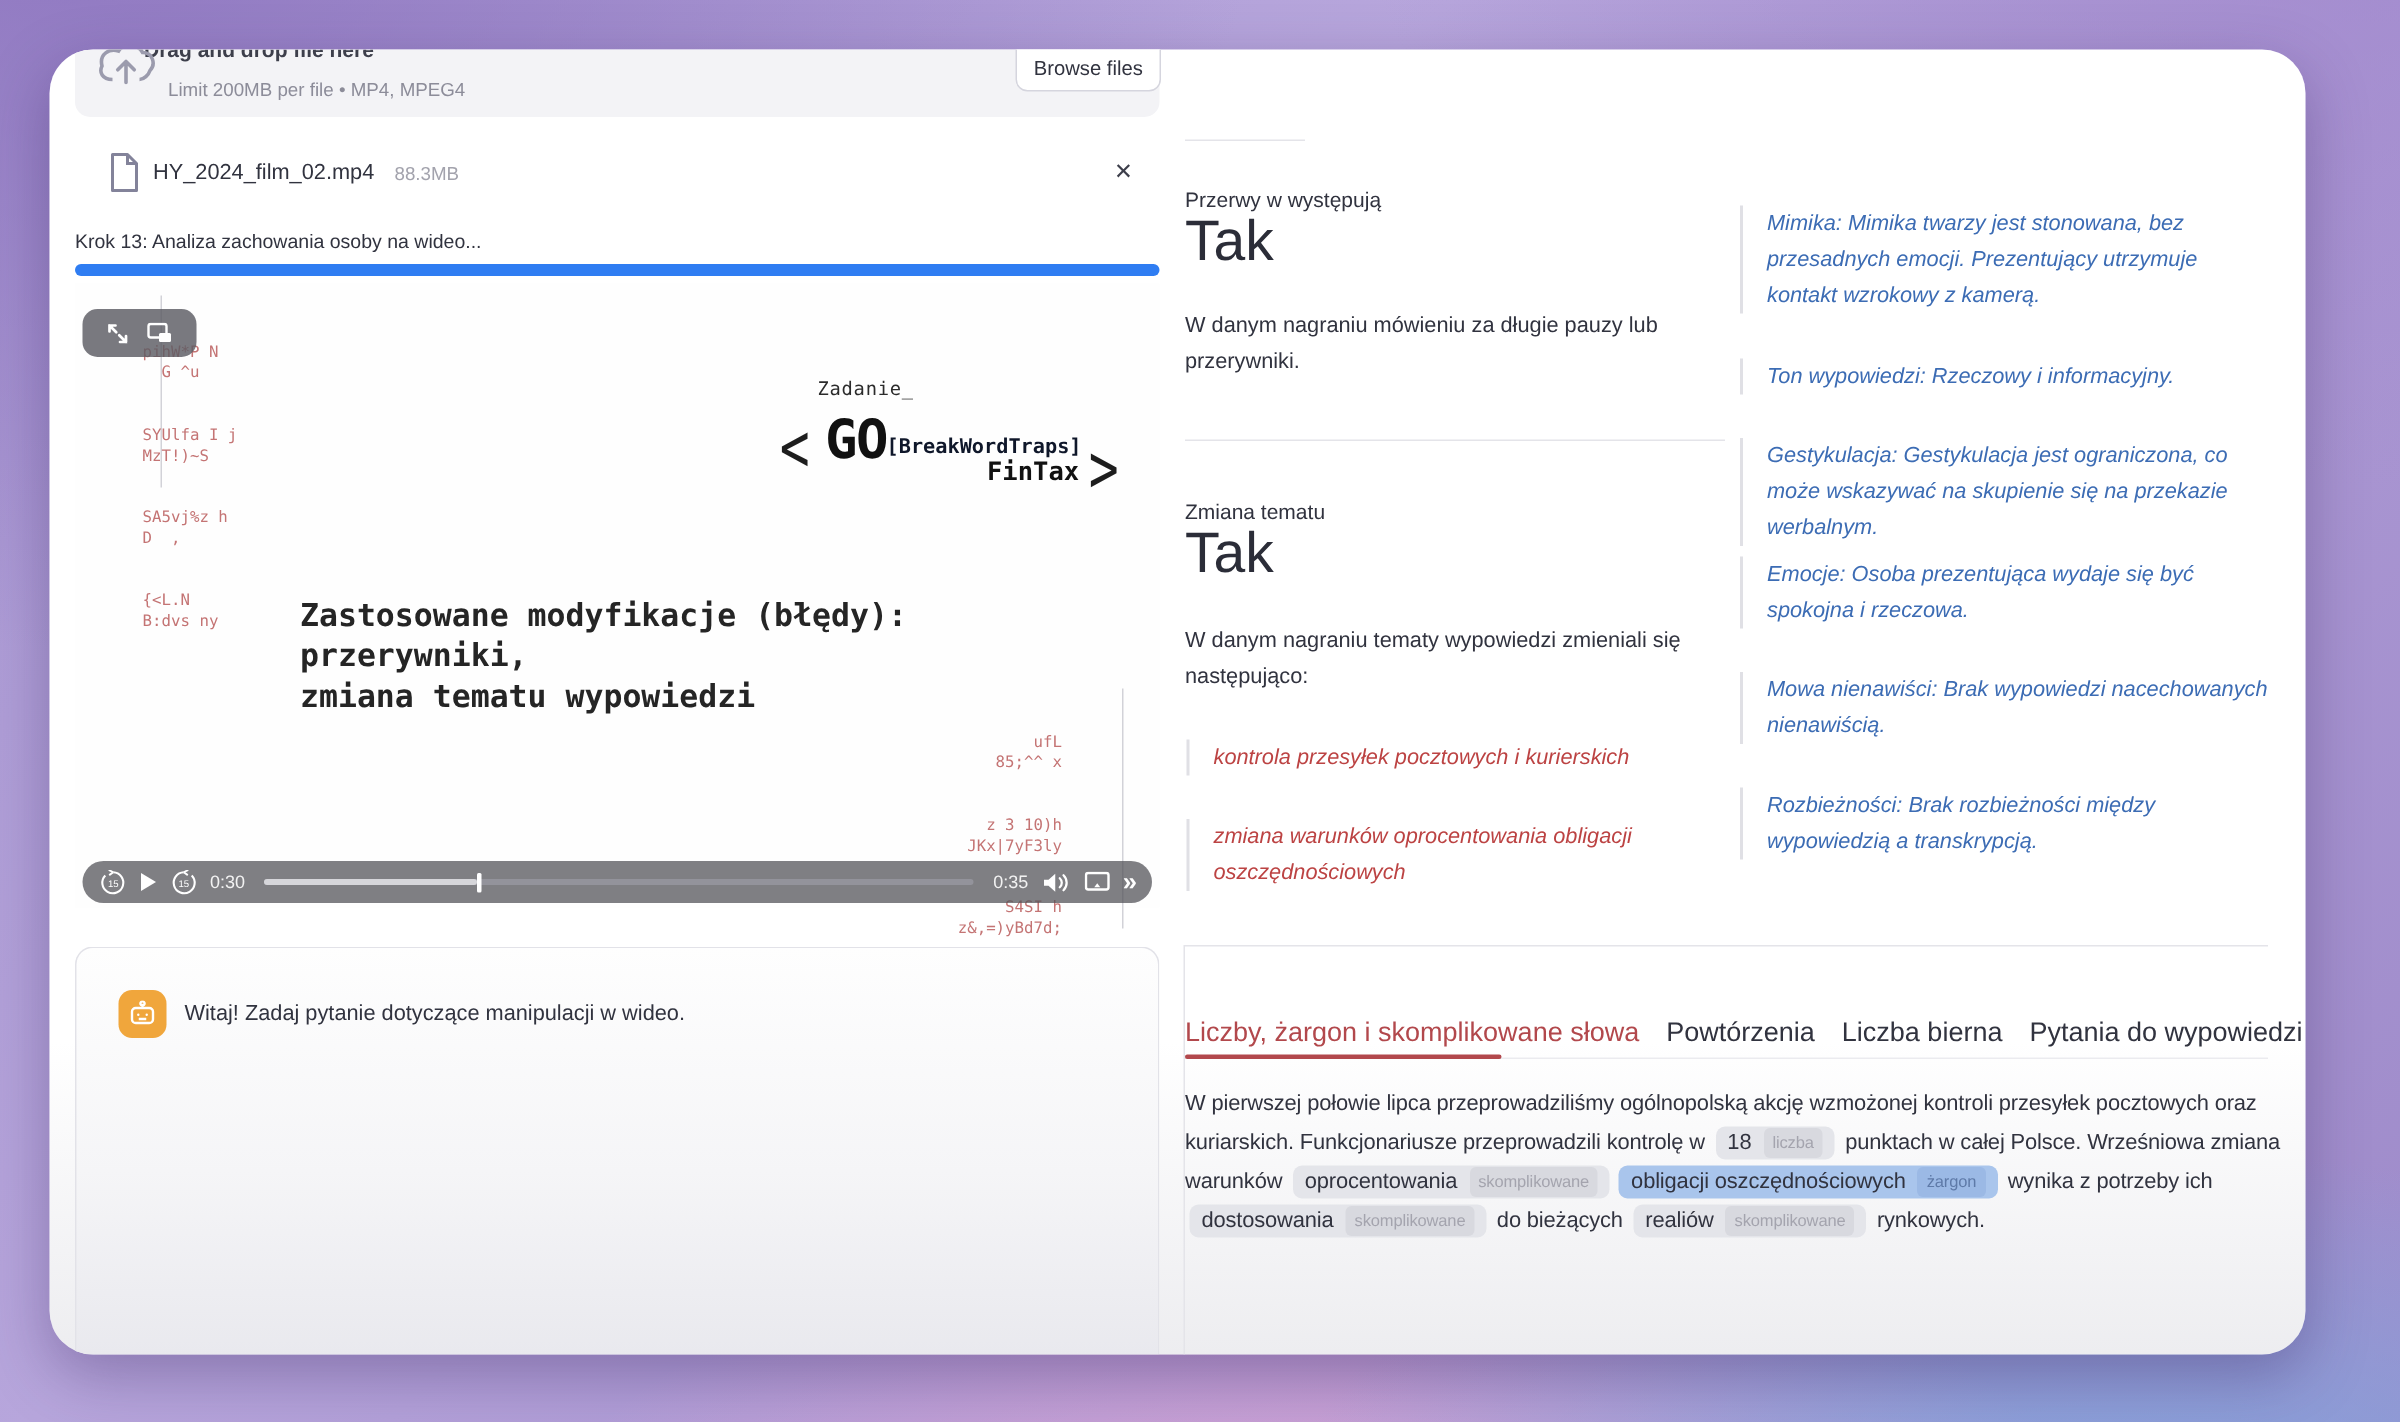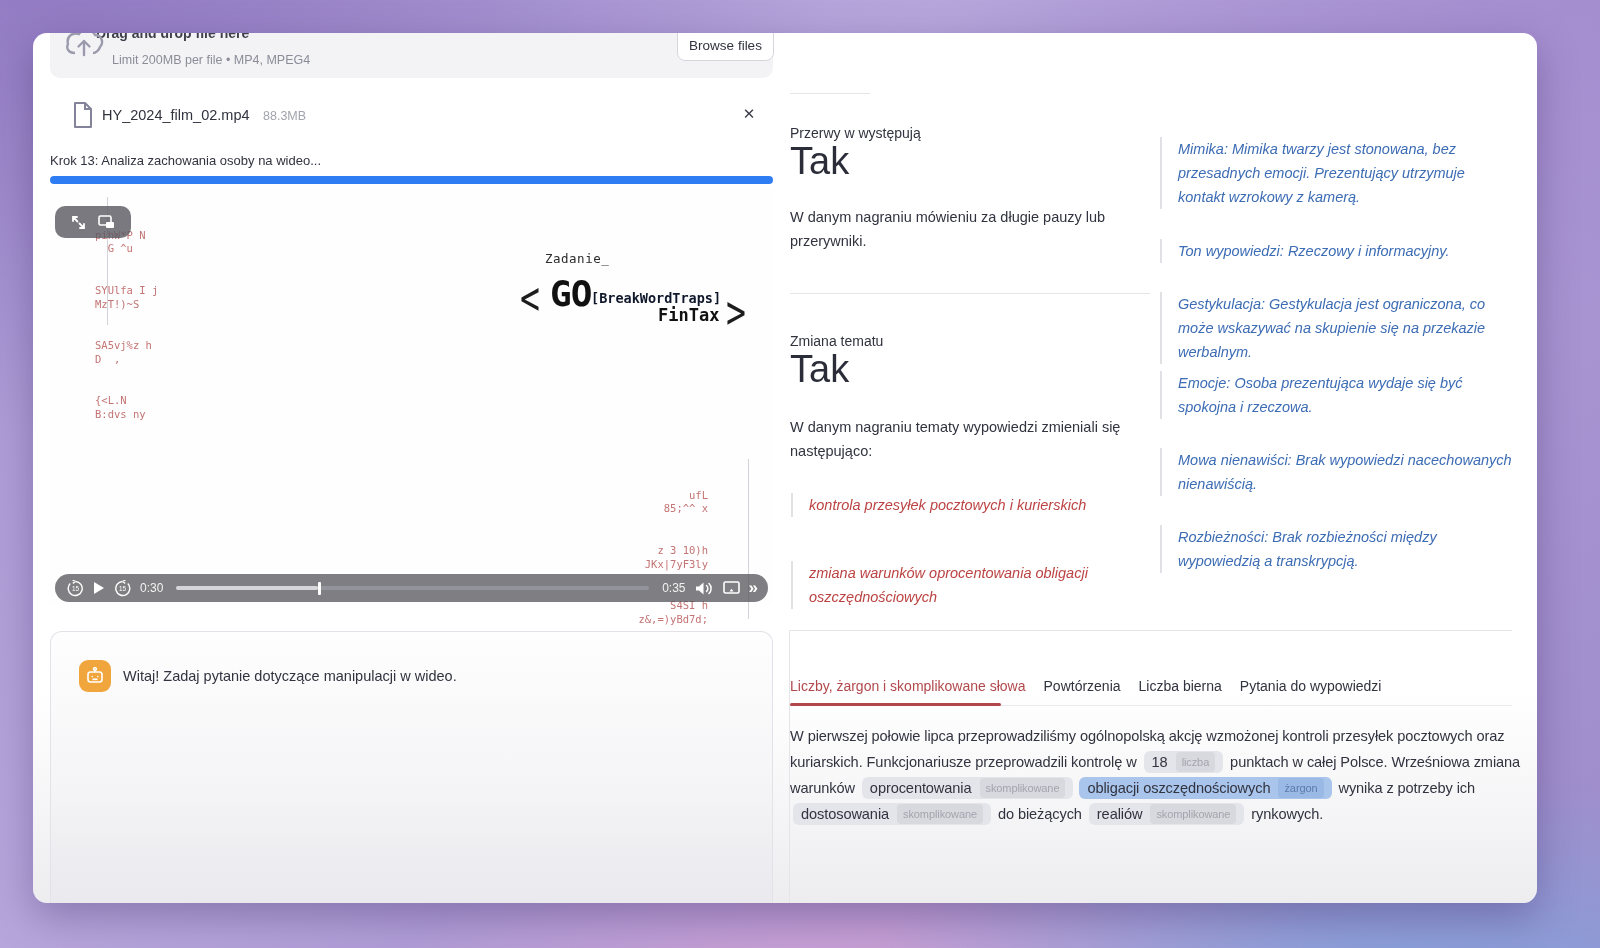--- a/index.html
+++ b/index.html
@@ -9,21 +9,21 @@
     background:
       radial-gradient(900px 420px at 88% 108%, rgba(125,170,225,0.85), rgba(125,170,225,0) 62%),
       radial-gradient(900px 420px at 55% 112%, rgba(232,172,216,0.85), rgba(232,172,216,0) 60%),
       radial-gradient(1100px 700px at 4% -6%, rgba(140,115,190,0.85), rgba(140,115,190,0) 70%),
       radial-gradient(1000px 600px at 100% -10%, rgba(160,135,205,0.8), rgba(160,135,205,0) 70%),
       linear-gradient(135deg, #a796d2 0%, #b7a6dc 38%, #ab97d3 66%, #9e8bca 100%);
   }
   #app-window{
     position:absolute; left:33px; top:33px; width:1504px; height:870px;
     background:linear-gradient(180deg,#ffffff 0%, #ffffff 76%, #ededf0 100%);
-    border-radius:14px; overflow:hidden;
+    border-radius:29px; overflow:hidden;
     box-shadow:0 14px 40px rgba(55,35,95,0.35);
   }
   .abs{ position:absolute; }
   
   .uploader{ left:17px; top:0; width:723px; height:45px; background:#f3f3f6; border-radius:0 0 10px 10px; }
   .drag-sliver{ left:46px; top:0; width:280px; height:9px; overflow:hidden; color:#3d3f4b; font-size:14px; font-weight:700; }
   .drag-sliver > div{ transform:translateY(-8px); }
   .upload-icon{ left:13px; top:-6px; }
   .limit-text{ left:62px; top:20px; font-size:12.5px; color:#8c8c99; }
   .browse-btn{ left:627px; top:-8px; width:97px; height:36px; background:#ffffff; border:1px solid #d5d5de; border-radius:8px;
@@ -69,21 +69,21 @@
   .mini-divider{ left:757px; top:60px; width:80px; height:1px; background:#e4e4e9; }
   .col-divider{ left:756px; top:597px; width:1px; height:273px; background:#e4e4e9; }
   .metric-label{ font-size:14px; color:#31333f; }
   .metric-value{ font-size:38px; color:#2b2d38; line-height:1.1; }
   .body-text{ font-size:14.5px; color:#31333f; line-height:24px; }
   .h-divider{ height:1px; background:#e4e4e9; }
   .quote{ border-left:2px solid #e0e0e5; padding-left:16px; font-style:italic; font-size:14.5px; line-height:24px; }
   .quote.red{ color:#bc4343; }
   .quote.blue{ color:#3c6cb4; }
   
-  .tabs-row{ left:757px; top:645px; display:flex; gap:18px; font-size:14px; color:#31333f; }
+  .tabs-row{ left:757px; top:645px; display:flex; gap:18px; font-size:18px; color:#31333f; }
   .tab{ cursor:pointer; white-space:nowrap; }
   .tab.active{ color:#b2484c; }
   .tabs-baseline{ left:757px; top:672px; width:722px; height:1px; background:#ebebef; }
   .tabs-underline{ left:757px; top:670px; width:211px; height:3px; background:#b2484c; border-radius:2px; }
   
   .transcript{ left:757px; top:690px; width:732px; font-size:14.6px; color:#31333f; line-height:26px; letter-spacing:-0.1px; }
   .pill{ display:inline-block; border-radius:6px; padding:1px 8px; margin:0 3px; line-height:20px; }
   .pill.gray{ background:#e4e5ea; }
   .pill.blue{ background:#a9c5ec; }
   .pill .tag{ display:inline-block; font-size:11px; border-radius:4px; padding:0 6px; margin-left:8px; vertical-align:1px; }
@@ -154,20 +154,25 @@
       </span>
     </div>
 
     <div class="abs zadanie">Zadanie_</div>
     <div class="abs logo-lb">&lt;</div>
     <div class="abs logo-go">GO</div>
     <div class="abs logo-brand">[BreakWordTraps]</div>
     <div class="abs logo-fintax">FinTax</div>
     <div class="abs logo-rb">&gt;</div>
 
+    <div class="abs caption">
+      <div>Zastosowane modyfikacje (błędy):</div>
+      <div>przerywniki,</div>
+      <div>zmiana tematu wypowiedzi</div>
+    </div>
 
     <div class="abs controls">
       <span class="ctrl-icon">
         <svg width="17" height="17" viewBox="0 0 17 17" fill="none">
           <path d="M3.2 3.6 A7 7 0 1 0 8.5 1.5" stroke="#fff" stroke-width="1.4" fill="none"></path>
           <path d="M8.5 1.5 L5.5 0 M8.5 1.5 L5.8 3.4" stroke="#fff" stroke-width="1.3"></path>
           <text x="8.5" y="11.4" font-size="6.4" fill="#fff" text-anchor="middle" font-family="Liberation Sans, sans-serif">15</text>
         </svg>
       </span>
       <span class="ctrl-icon">
@@ -223,21 +228,21 @@
   <div class="abs metric-label" style="left:757px; top:92px;">Przerwy w występują</div>
   <div class="abs metric-value" style="left:757px; top:108px;">Tak</div>
   <div class="abs body-text" style="left:757px; top:172px; width:348px;">W danym nagraniu mówieniu za długie pauzy lub przerywniki.</div>
   <div class="abs h-divider" style="left:757px; top:260px; width:360px;"></div>
 
   <div class="abs metric-label" style="left:757px; top:300px;">Zmiana tematu</div>
   <div class="abs metric-value" style="left:757px; top:316px;">Tak</div>
   <div class="abs body-text" style="left:757px; top:382px; width:348px;">W danym nagraniu tematy wypowiedzi zmieniali się następująco:</div>
 
   <div class="abs quote red" style="left:758px; top:460px; width:300px;">kontrola przesyłek pocztowych i kurierskich</div>
-  <div class="abs quote red" style="left:758px; top:528px; width:300px;">zmiana warunków oprocentowania obligacji oszczędnościowych</div>
+  <div class="abs quote red" style="left:758px; top:513px; width:300px;">zmiana warunków oprocentowania obligacji oszczędnościowych</div>
 
   <div class="abs quote blue" style="left:1127px; top:104px; width:355px;">Mimika: Mimika twarzy jest stonowana, bez przesadnych emocji. Prezentujący utrzymuje kontakt wzrokowy z kamerą.</div>
   <div class="abs quote blue" style="left:1127px; top:206px; width:355px;">Ton wypowiedzi: Rzeczowy i informacyjny.</div>
   <div class="abs quote blue" style="left:1127px; top:259px; width:355px;">Gestykulacja: Gestykulacja jest ograniczona, co może wskazywać na skupienie się na przekazie werbalnym.</div>
   <div class="abs quote blue" style="left:1127px; top:338px; width:355px;">Emocje: Osoba prezentująca wydaje się być spokojna i rzeczowa.</div>
   <div class="abs quote blue" style="left:1127px; top:415px; width:355px;">Mowa nienawiści: Brak wypowiedzi nacechowanych nienawiścią.</div>
   <div class="abs quote blue" style="left:1127px; top:492px; width:355px;">Rozbieżności: Brak rozbieżności między wypowiedzią a transkrypcją.</div>
 
   <div class="abs h-divider" style="left:757px; top:597px; width:722px;"></div>
 

